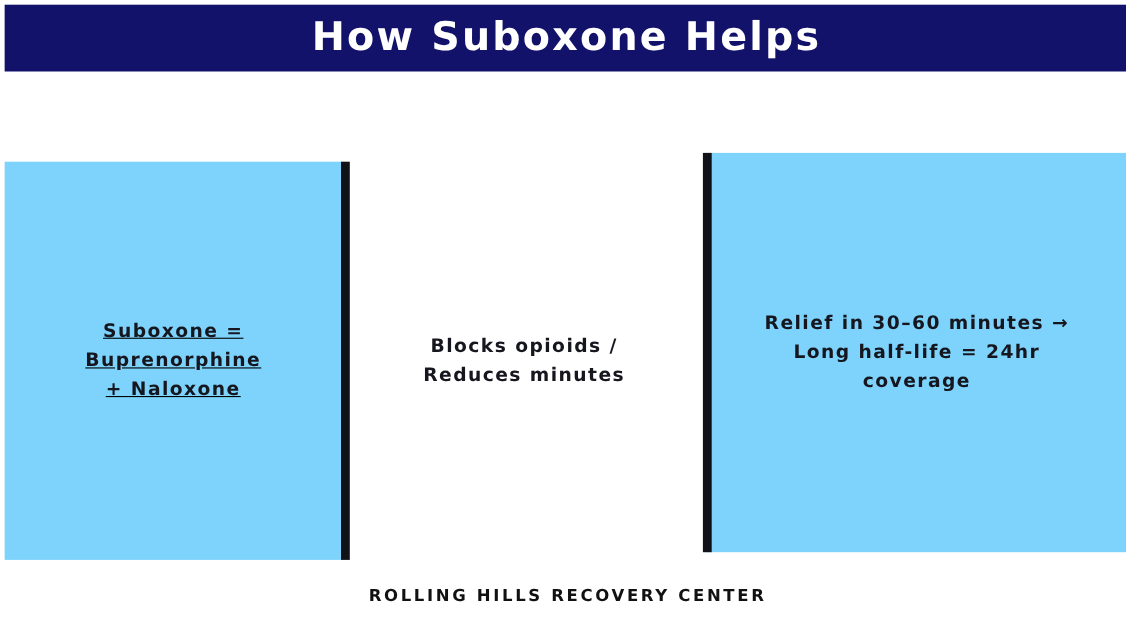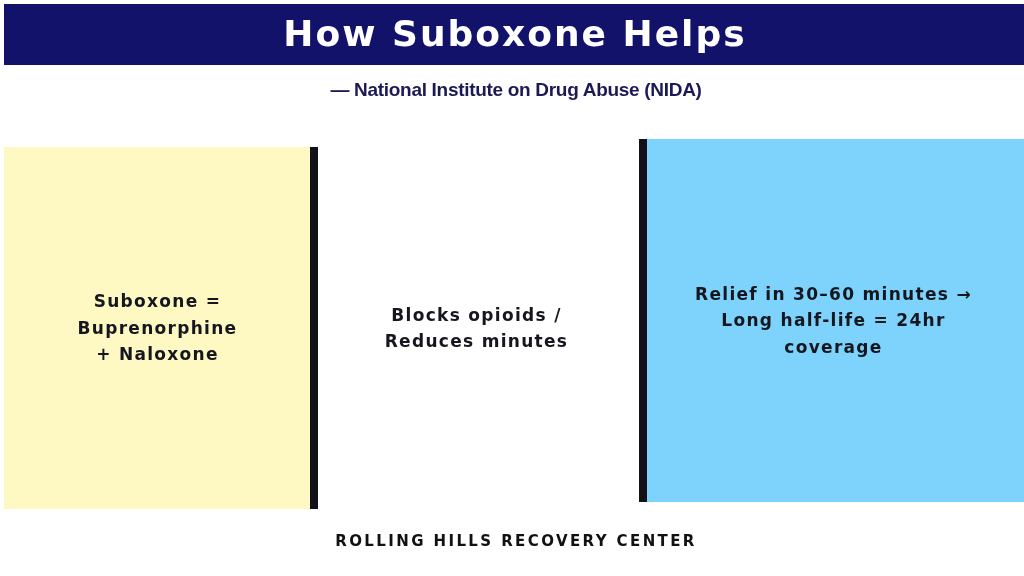--- a/index.html
+++ b/index.html
@@ -59,21 +59,22 @@
       font-size: 17px;
       line-height: 26.5px;
       letter-spacing: 1.3px;
       white-space: pre-line;
     }
     .panel-1 {
       left: 0;
       top: 143px;
       width: 307px;
       height: 362px;
-      background: #fef9c3;
+      background: #7dd3fc;
+      text-decoration: underline;
     }
     .panel-2 {
       left: 309px;
       top: 143px;
       width: 327px;
       height: 362px;
       background: #ffffff;
     }
     .panel-3 {
       left: 637px;
@@ -104,21 +105,20 @@
     }
   </style>
 </head>
 <body>
 
 <div class="title-bar">
   <span class="title-text">How Suboxone Helps</span>
 </div>
 
 <div class="quote">
-  <div class="quote-line">— National Institute on Drug Abuse (NIDA)</div>
 </div>
 
 <div class="panel panel-1">
   <div class="panel-text">Suboxone =
 Buprenorphine
 + Naloxone</div>
 </div>
 
 <div class="panel panel-2">
   <div class="panel-text">Blocks opioids /

